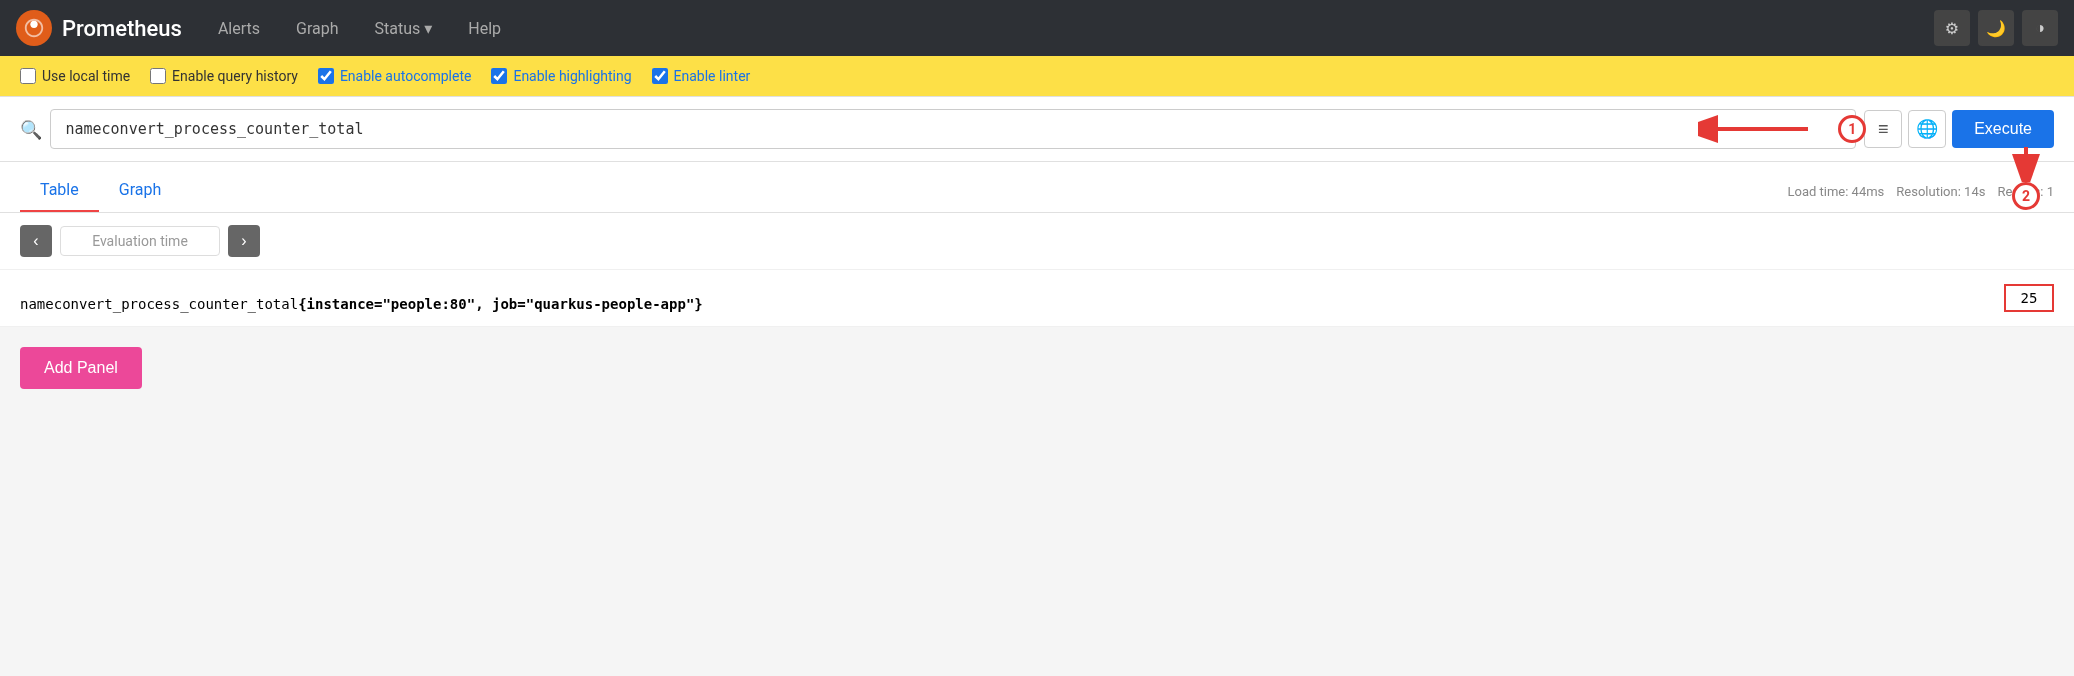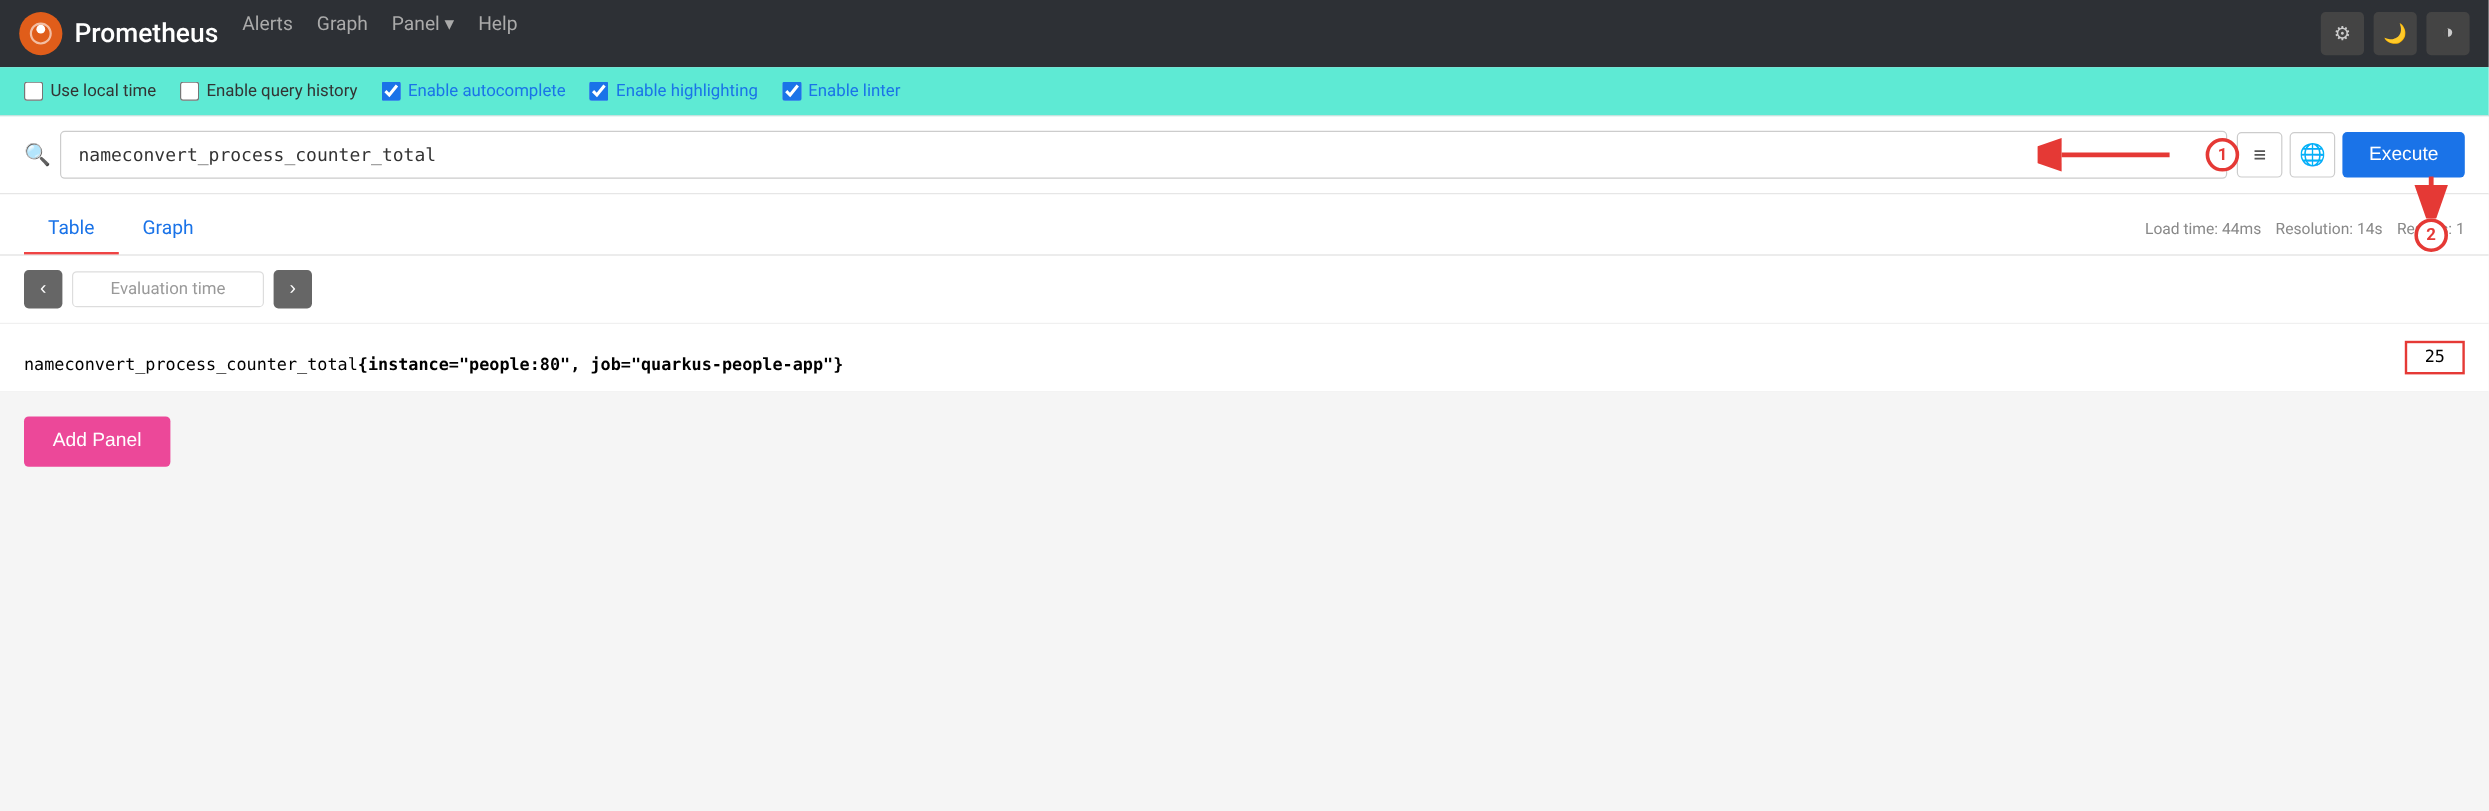--- a/index.html
+++ b/index.html
@@ -9,22 +9,22 @@
     .navbar {
       background: #2d3035;
       display: flex;
       align-items: center;
       padding: 0 16px;
       height: 56px;
       justify-content: space-between;
     }
     .navbar-left {
       display: flex;
-      align-items: flex-start;
-      gap: 20px;
+      align-items: center;
+      gap: 36px;
     }
     .navbar-brand {
       display: flex;
       align-items: center;
       gap: 10px;
     }
     .brand-icon {
       width: 36px;
       height: 36px;
       background: #e05d1a;
@@ -68,21 +68,21 @@
       display: flex;
       align-items: center;
       justify-content: center;
       cursor: pointer;
       color: #ccc;
       font-size: 16px;
     }
 
     
     .toolbar {
-      background: #5eead4;
+      background: #fde047;
       padding: 12px 20px;
       display: flex;
       align-items: center;
       gap: 20px;
       border-bottom: 1px solid #e0e0e0;
     }
     .checkbox-label {
       display: flex;
       align-items: center;
       gap: 6px;
@@ -322,21 +322,21 @@
         <svg width="22" height="22" viewBox="0 0 24 24" fill="white">
           <circle cx="12" cy="8" r="4" fill="white"></circle>
           <path d="M12 2C6.48 2 2 6.48 2 12s4.48 10 10 10 10-4.48 10-10S17.52 2 12 2zm0 18c-4.41 0-8-3.59-8-8s3.59-8 8-8 8 3.59 8 8-3.59 8-8 8z" fill="white" opacity="0.6"></path>
         </svg>
       </div>
       <span class="brand-name">Prometheus</span>
     </div>
     <a class="nav-link">Alerts</a>
     <a class="nav-link">Graph</a>
     <span class="nav-dropdown">
-      <span>Panel</span>
+      <span>Status</span>
       <span>▾</span>
     </span>
     <a class="nav-link">Help</a>
   </div>
   <div class="navbar-right">
     <button class="icon-btn">⚙</button>
     <button class="icon-btn">🌙</button>
     <button class="icon-btn">◑</button>
   </div>
 </nav>

